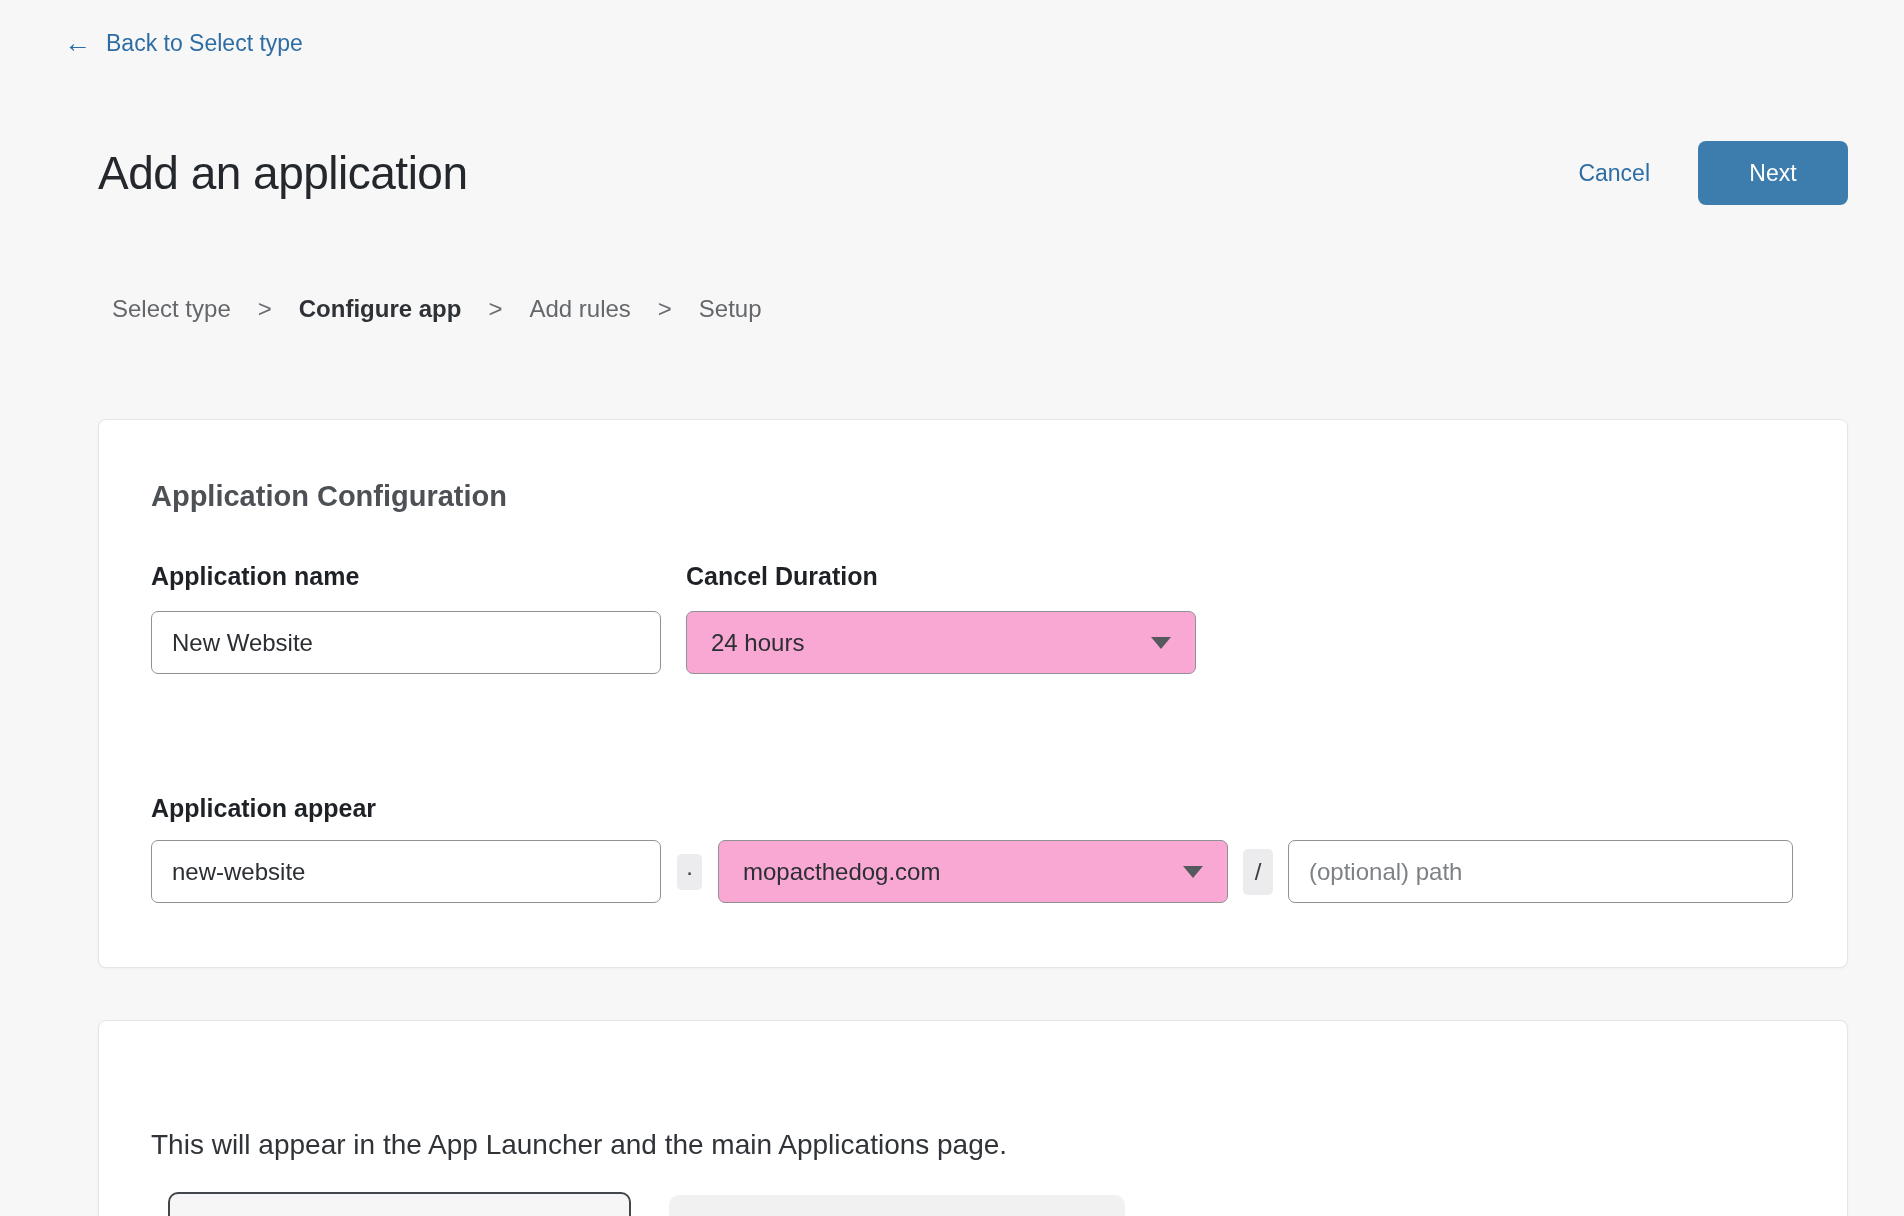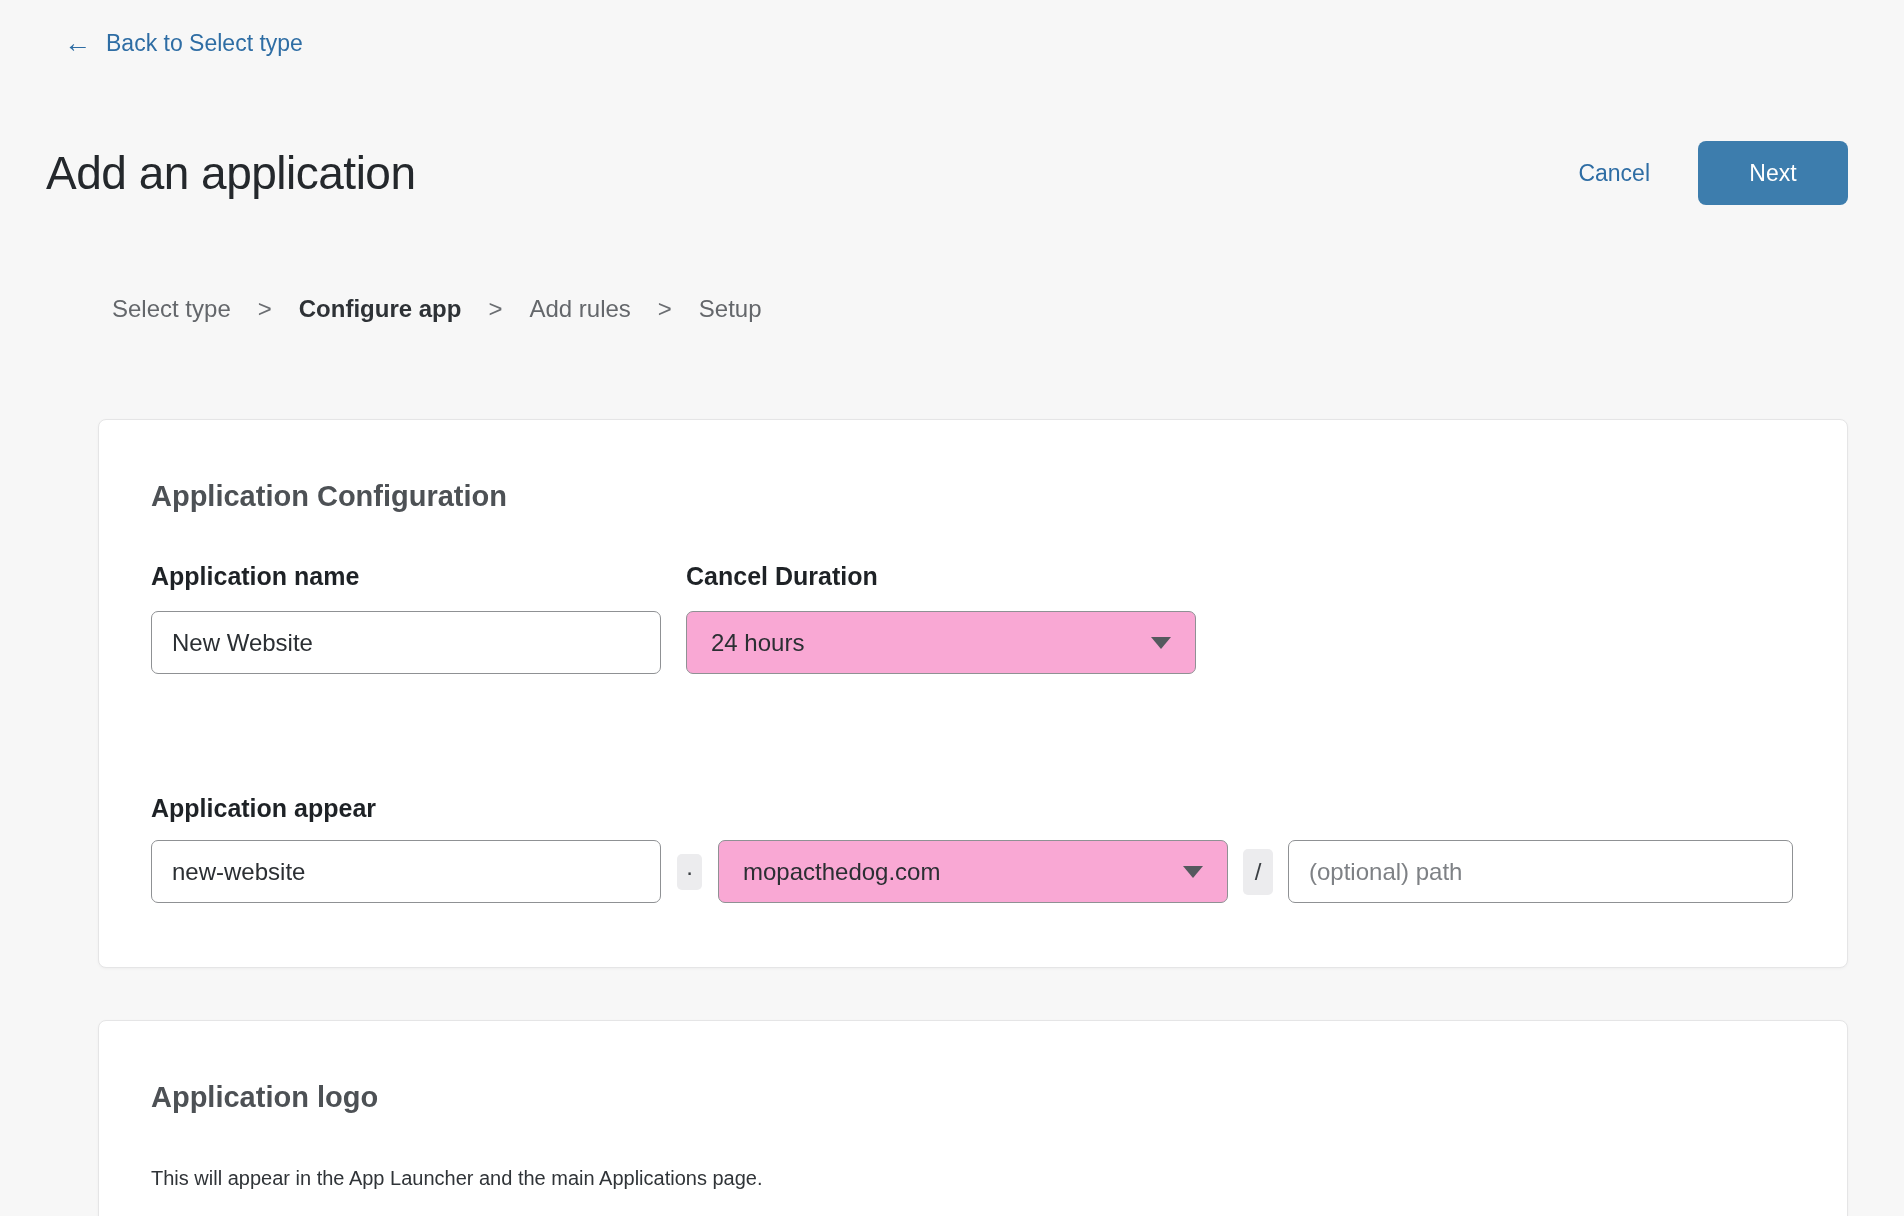--- a/index.html
+++ b/index.html
@@ -15,21 +15,21 @@
   .back-link {
     display: inline-flex; align-items: center; gap: 15px;
     margin: 30px 0 0 64px;
     color: #2e6da4; font-size: 23px; cursor: pointer; text-decoration: none;
   }
   .back-arrow { font-size: 27px; line-height: 1; }
 
   
   .page-header {
     display: flex; align-items: center; justify-content: space-between;
-    margin: 84px 56px 0 46px;
+    margin: 84px 56px 0 98px;
   }
   .page-title {
     margin: 0; font-size: 46px; font-weight: 300; color: #24282c;
     letter-spacing: -0.5px;
   }
   .header-actions { display: flex; align-items: center; gap: 48px; }
   .cancel-link { color: #2e6da4; font-size: 23px; cursor: pointer; }
   .next-button {
     width: 150px; height: 64px;
     background: #3d7dad; color: #ffffff;
@@ -100,21 +100,21 @@
   .chip {
     background: #ececee; border-radius: 5px;
     display: flex; align-items: center; justify-content: center;
     color: #3a3e42; font-size: 24px; flex: 0 0 auto;
   }
   .chip.dot   { width: 25px; height: 36px; margin: 0 16px; padding-bottom: 10px; }
   .chip.slash { width: 30px; height: 46px; margin: 0 15px; }
   .path-input { flex: 1 1 auto; width: auto; min-width: 0; }
 
   
-  .logo-desc { margin: 50px 0 0; font-size: 20px; color: #303438; line-height: 28px; }
+  .logo-desc { margin: 50px 0 0; font-size: 28px; color: #303438; line-height: 28px; }
   .logo-row { display: flex; align-items: flex-start; margin-top: 33px; }
   .logo-box-selected {
     width: 463px; height: 240px;
     background: #f6f6f7;
     border: 2px solid #43464a;
     border-radius: 10px;
     margin-left: 17px;
     cursor: pointer;
   }
   .logo-box-plain {
@@ -179,21 +179,20 @@
           <span>mopacthedog.com</span>
           <span class="caret"></span>
         </div>
         <span class="chip slash">/</span>
         <input class="text-input path-input" type="text" placeholder="(optional) path" style="">
       </div>
     </div>
   </section>
 
   <section class="card logo">
-    <h2 class="section-heading">Application logo</h2>
     <p class="logo-desc">This will appear in the App Launcher and the main Applications page.</p>
     <div class="logo-row">
       <div class="logo-box-selected"></div>
       <div class="logo-box-plain"></div>
     </div>
   </section>
 
 </div>
 
 </body></html>

